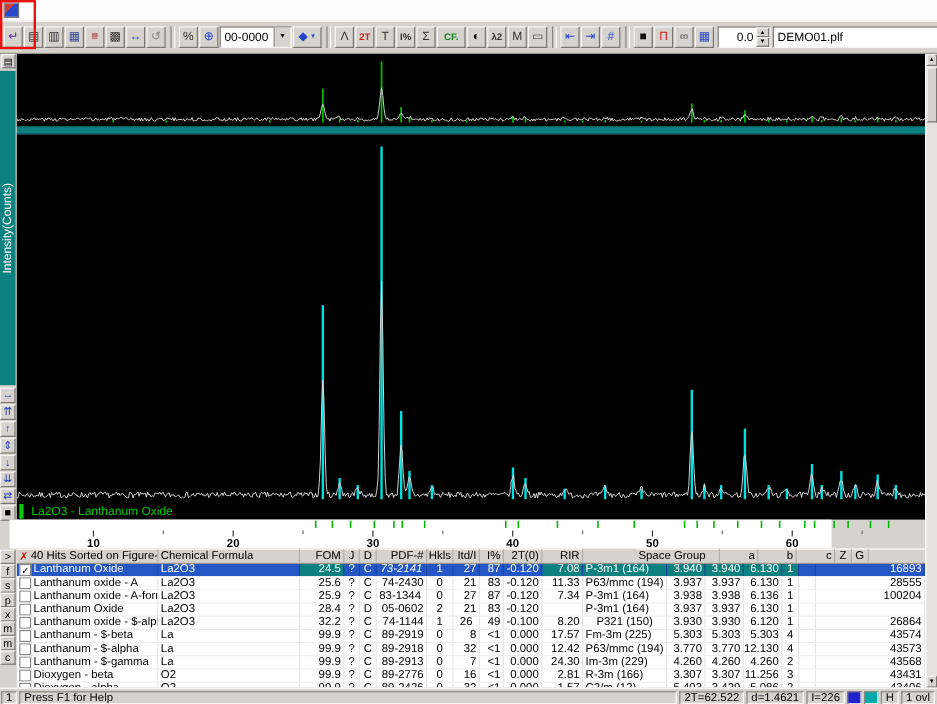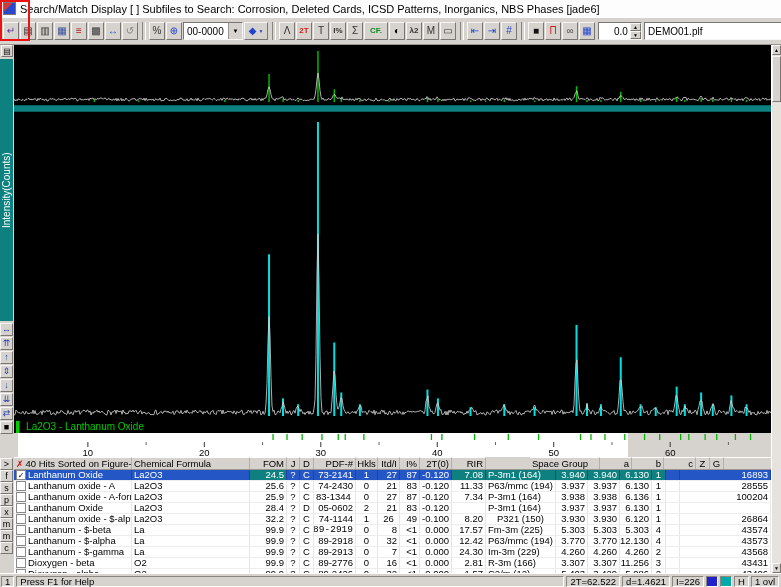--- a/index.html
+++ b/index.html
@@ -49,21 +49,21 @@
     background:#d6d3ce;border:1px solid;border-color:#f7f6f4 #7a7671 #7a7671 #f7f6f4;box-sizing:border-box;color:#2a3db0;}
   .mini-btn:last-child{color:#000;}
   
   .overview{position:absolute;left:14px;top:45px;width:757px;height:60px;background:#000;}
   .divider{position:absolute;left:14px;top:105px;width:757px;height:7px;background:#0d8080;
     border-top:1px solid #0a5f5f;border-bottom:1px solid #0a5f5f;box-sizing:border-box;}
   .main-plot{position:absolute;left:14px;top:112px;width:757px;height:308px;background:#000;}
   .phase-bar{position:absolute;left:14px;top:420px;width:757px;height:13px;background:#000;color:#00cc00;
     font-size:10px;display:flex;align-items:center;gap:3px;padding-left:2px;box-sizing:border-box;}
   .phase-bullet{color:#00cc00;font-size:10px;}
-  .axis-strip{position:absolute;left:18px;top:433px;width:610px;height:24px;background:#ffffff;}
+  .axis-strip{position:absolute;left:8px;top:433px;width:685px;height:24px;background:#ffffff;font-weight:bold;}
   
   .vscroll{position:absolute;left:771px;top:45px;width:10px;height:528px;background:#e6e3de;border-left:1px solid #fff;box-sizing:border-box;}
   .vs-btn{position:absolute;left:0;width:9px;height:10px;font-size:5px;display:flex;align-items:center;justify-content:center;
     background:#d6d3ce;border:1px solid;border-color:#f7f6f4 #7a7671 #7a7671 #f7f6f4;box-sizing:border-box;}
   .vs-thumb{position:absolute;left:0;top:11px;width:9px;height:46px;background:#d6d3ce;
     border:1px solid;border-color:#f7f6f4 #7a7671 #7a7671 #f7f6f4;box-sizing:border-box;}
   
   .row-tools{position:absolute;left:0;top:458px;width:13px;display:flex;flex-direction:column;}
   .row-tools .mini-btn{height:12px;color:#000;font-size:9px;}
   
@@ -89,21 +89,20 @@
   .sb-help{flex:1;text-align:center;}
   .chip{width:12px;flex:none;}
 </style>
 </head>
 <body>
 
 <div id="window">
 
   <div class="titlebar">
     <span class="app-icon"></span>
-    <span>Search/Match Display [ ] Subfiles to Search: Corrosion, Deleted Cards, ICSD Patterns, Inorganics, NBS Phases [jade6]</span>
   </div>
 
   <div class="toolbar" id="toolbar-items">
       <div class="tb-btn" style="color: rgb(91, 45, 158);">↵</div>
       <div class="tb-btn" style="color: rgb(51, 51, 51);">▤</div>
       <div class="tb-btn" style="color: rgb(51, 51, 51);">▥</div>
       <div class="tb-btn" style="color: rgb(51, 77, 153);">▦</div>
       <div class="tb-btn" style="color: rgb(170, 34, 34);">≡</div>
       <div class="tb-btn" style="color: rgb(51, 51, 51);">▩</div>
       <div class="tb-btn" style="color: rgb(34, 68, 204);">↔</div>
@@ -362,21 +361,21 @@
           </div>
           <div class="td teal" style="width: 37px; justify-content: flex-end;">
             <span>24.5</span>
           </div>
           <div class="td" style="width: 13px; justify-content: center;">
             <span>?</span>
           </div>
           <div class="td" style="width: 14px; justify-content: center;">
             <span>C</span>
           </div>
-          <div class="td" style="width: 42px; justify-content: flex-end;">
+          <div class="td" style="width: 42px; justify-content: center; font-style: italic;">
             <span>73-2141</span>
           </div>
           <div class="td" style="width: 22px; justify-content: center;">
             <span>1</span>
           </div>
           <div class="td" style="width: 22px; justify-content: flex-end;">
             <span>27</span>
           </div>
           <div class="td" style="width: 20px; justify-content: flex-end;">
             <span>87</span>
@@ -647,21 +646,21 @@
           </div>
           <div class="td" style="width: 37px; justify-content: flex-end;">
             <span>99.9</span>
           </div>
           <div class="td" style="width: 13px; justify-content: center;">
             <span>?</span>
           </div>
           <div class="td" style="width: 14px; justify-content: center;">
             <span>C</span>
           </div>
-          <div class="td" style="width: 42px; justify-content: flex-end; font-family: Liberation Mono, monospace;">
+          <div class="td" style="width: 42px; justify-content: flex-end;">
             <span>89-2919</span>
           </div>
           <div class="td" style="width: 22px; justify-content: center;">
             <span>0</span>
           </div>
           <div class="td" style="width: 22px; justify-content: flex-end;">
             <span>8</span>
           </div>
           <div class="td" style="width: 20px; justify-content: flex-end;">
             <span>&lt;1</span>

